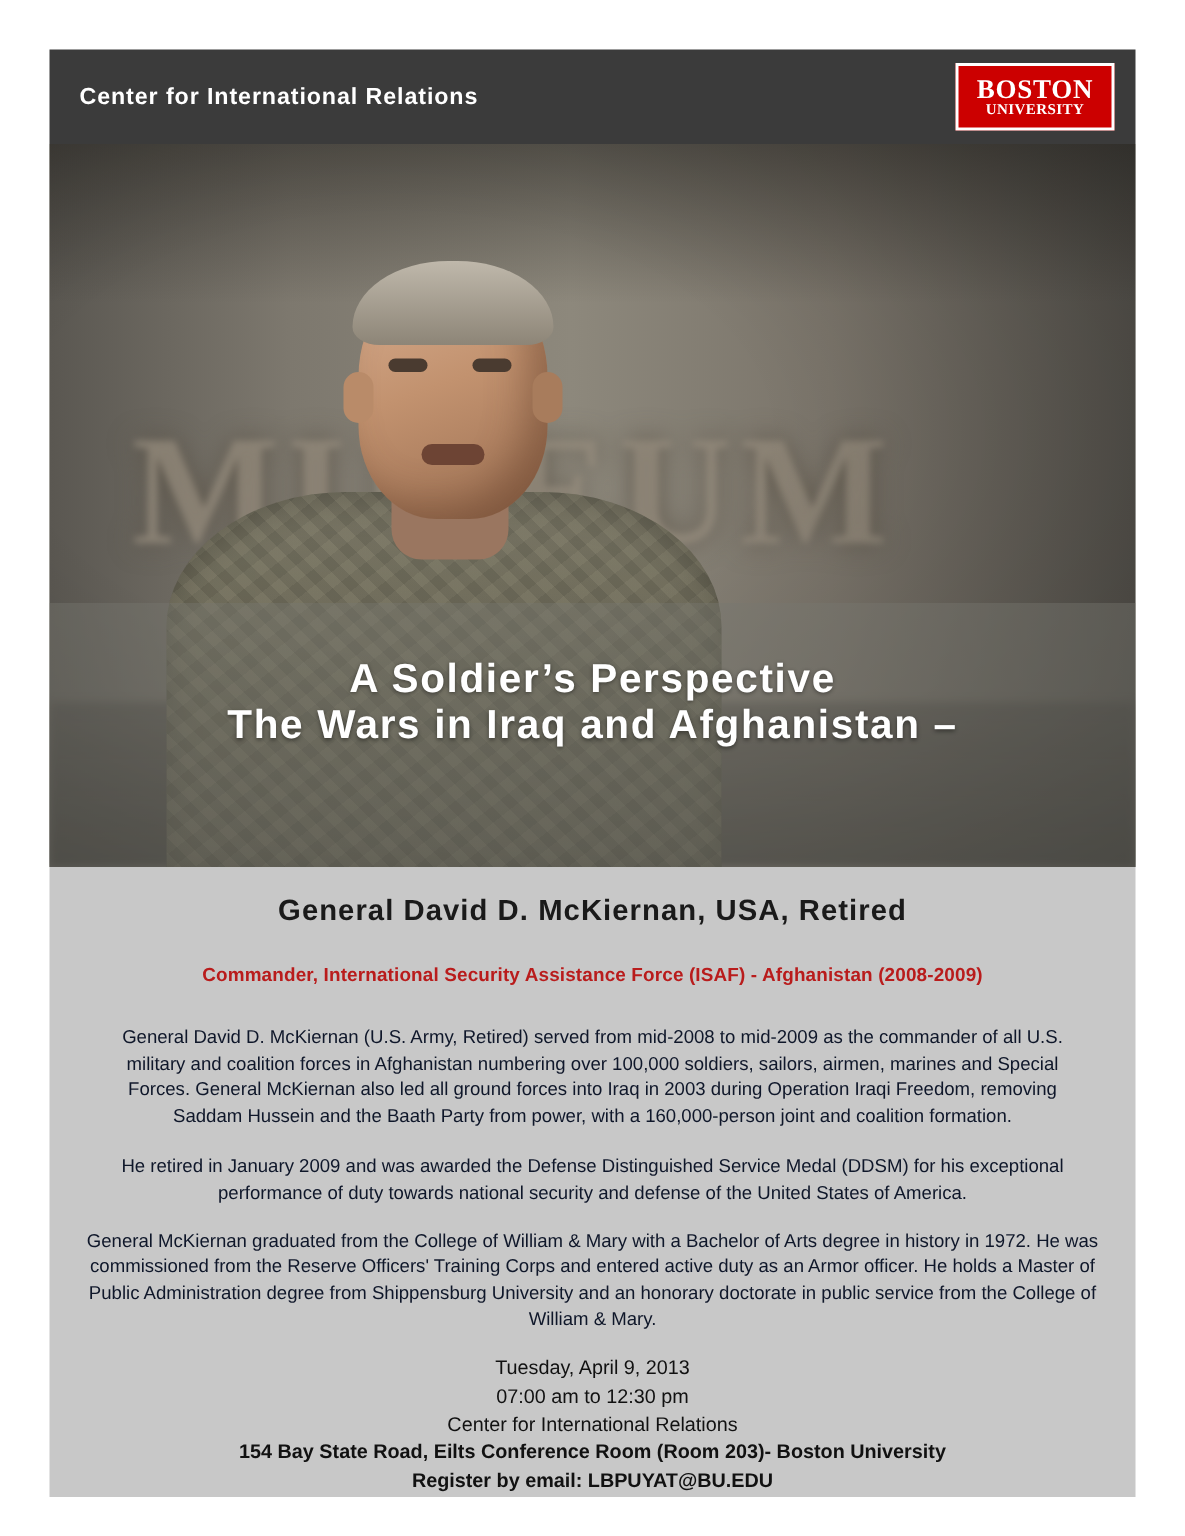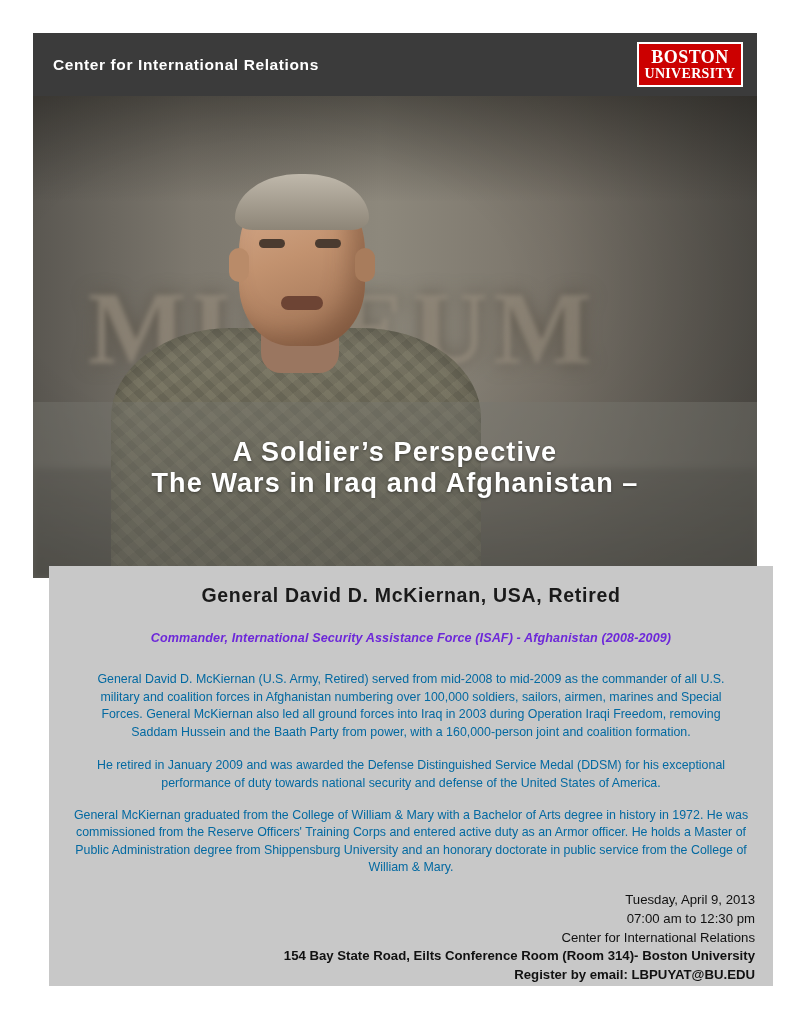--- a/index.html
+++ b/index.html
@@ -55,21 +55,21 @@
   }
   .bu-logo .l1 {
     color: #ffffff;
     font-size: 18px;
     font-weight: bold;
     letter-spacing: 0.5px;
     font-family: "Liberation Serif", serif;
   }
   .bu-logo .l2 {
     color: #ffffff;
-    font-size: 14px;
+    font-size: 10px;
     font-weight: bold;
     letter-spacing: 0.3px;
     font-family: "Liberation Serif", serif;
   }
   
   .photo {
     position: absolute;
     left: 33px;
     top: 96px;
     width: 724px;
@@ -228,57 +228,55 @@
     letter-spacing: 1.1px;
     text-align: center;
     text-shadow: 0 1px 3px rgba(0,0,0,0.45);
     white-space: nowrap;
   }
   .title-band .tline.l1 { margin-bottom: 44px; }
   
   .body-panel {
     position: absolute;
     left: 33px;
-    top: 566px;
+    top: 578px;
     width: 724px;
     height: 420px;
     background: #c8c8c8;
     box-sizing: border-box;
     padding: 0 18px;
-    margin-left: 16px;
   }
   .speaker-name {
     text-align: center;
     font-size: 19.5px;
     font-weight: bold;
     color: #1a1a1a;
     letter-spacing: 0.7px;
     padding-top: 18px;
   }
   .speaker-role {
     text-align: center;
     font-size: 12.6px;
     font-weight: bold;
-    color: #6d28d9;
+    color: #b91c1c;
     letter-spacing: 0.1px;
     padding-top: 24px;
-    font-style: italic;
   }
   .bio {
-    color: #0369a1;
+    color: #0f172a;
     font-size: 12.4px;
     line-height: 1.42;
     text-align: center;
     margin: 0;
   }
   .bio.p1 { padding: 26px 18px 0 18px; }
   .bio.p2 { padding: 16px 26px 0 26px; }
   .bio.p3 { padding: 14px 6px 0 6px; }
   .details {
-    text-align: right;
+    text-align: center;
     padding-top: 14px;
     color: #111111;
   }
   .details .d {
     font-size: 13.2px;
     line-height: 1.42;
   }
   .details .d.bold {
     font-weight: bold;
   }
@@ -324,18 +322,18 @@
     <div class="speaker-role">Commander, International Security Assistance Force (ISAF) - Afghanistan (2008-2009)</div>
 
     <p class="bio p1">General David D. McKiernan (U.S. Army, Retired) served from mid-2008 to mid-2009 as the commander of all U.S. military and coalition forces in Afghanistan numbering over 100,000 soldiers, sailors, airmen, marines and Special Forces. General McKiernan also led all ground forces into Iraq in 2003 during Operation Iraqi Freedom, removing Saddam Hussein and the Baath Party from power, with a 160,000-person joint and coalition formation.</p>
     <p class="bio p2">He retired in January 2009 and was awarded the Defense Distinguished Service Medal (DDSM) for his exceptional performance of duty towards national security and defense of the United States of America.</p>
     <p class="bio p3">General McKiernan graduated from the College of William &amp; Mary with a Bachelor of Arts degree in history in 1972. He was commissioned from the Reserve Officers' Training Corps and entered active duty as an Armor officer. He holds a Master of Public Administration degree from Shippensburg University and an honorary doctorate in public service from the College of William &amp; Mary.</p>
 
     <div class="details">
       <div class="d">Tuesday, April 9, 2013</div>
       <div class="d">07:00 am  to 12:30 pm</div>
       <div class="d">Center for International Relations</div>
-      <div class="d bold">154 Bay State Road, Eilts Conference Room  (Room 314)- Boston University</div>
+      <div class="d bold">154 Bay State Road, Eilts Conference Room  (Room 203)- Boston University</div>
       <div class="d bold">Register by email: LBPUYAT@BU.EDU</div>
     </div>
   </div>
 
 </div>
 
 </body></html>

